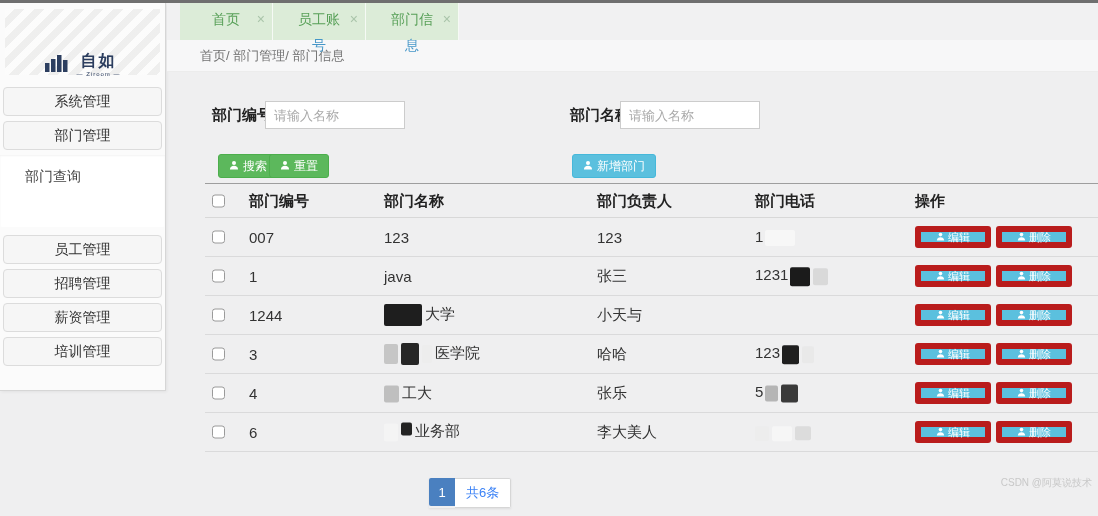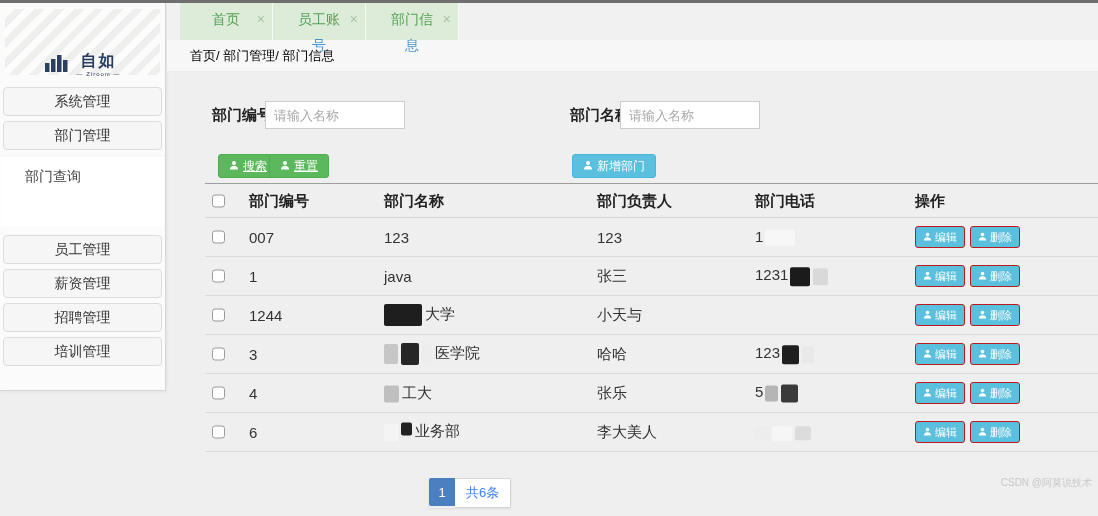--- a/index.html
+++ b/index.html
@@ -27,51 +27,51 @@
   
   .tab-strip{position:absolute;left:167px;top:3px;width:931px;height:37px;background:#f1f1f2;z-index:3;}
   .tab-bar{display:flex;padding-left:13px;height:37px;overflow:visible;}
   .tab{position:relative;width:93px;height:37px;box-sizing:border-box;background:#dcecd8;
     border-right:1px solid rgba(255,255,255,.75);text-align:center;padding-top:9px;cursor:pointer;overflow:visible;}
   .tab-line1{display:block;font-size:14px;line-height:15px;color:#58a058;}
   .tab-line2{display:block;font-size:14px;line-height:15px;color:#4596c8;margin-top:11px;}
   .tab-close{position:absolute;right:7px;top:9px;font-size:14px;line-height:14px;color:#a9c4a9;cursor:pointer;}
   .crumb-strip{position:absolute;left:167px;top:40px;width:931px;height:31px;background:#f7f7f8;
     border-bottom:1px solid #ececec;z-index:1;}
-  .crumb{padding-left:23px;line-height:31px;font-size:13px;color:#000000;}
+  .crumb{padding-left:33px;line-height:31px;font-size:13px;color:#737373;}
 
   
   .form-label{position:absolute;height:28px;line-height:28px;font-size:15px;font-weight:bold;color:#222;}
   .lbl-dept-id{left:212px;top:101px;}
   .lbl-dept-name{left:570px;top:101px;}
   .form-input{position:absolute;width:140px;height:28px;box-sizing:border-box;border:1px solid #cccccc;
     border-radius:0;background:#fff;padding:0 8px;font-size:13px;color:#333;font-family:inherit;}
   .form-input::placeholder{color:#a9a9a9;}
   .inp-dept-id{left:265px;top:101px;}
   .inp-dept-name{left:620px;top:101px;}
   .btn{position:absolute;display:inline-flex;align-items:center;gap:4px;height:24px;box-sizing:border-box;
     border-radius:3px;font-size:12px;color:#fff;padding:0 10px;cursor:pointer;border:1px solid transparent;font-family:inherit;}
-  .btn-green{background:#5cb85c;border-color:#4cae4c;text-decoration:underline;}
+  .btn-green{background:#5cb85c;border-color:#4cae4c;}
   .btn-blue{background:#5bc0de;border-color:#46b8da;}
   .btn-search{left:218px;top:154px;}
   .btn-reset{left:269px;top:154px;}
   .btn-add{left:572px;top:154px;}
 
   
   .table{position:absolute;left:205px;top:183px;width:893px;}
   .t-header{position:relative;height:33px;border-top:1px solid #9e9e9e;border-bottom:1px solid #d8d8d8;}
   .t-row{position:relative;height:38px;border-bottom:1px solid #dadadb;}
   .cb{position:absolute;left:7px;top:50%;transform:translateY(-50%);width:13px;height:13px;margin:0;
     appearance:none;-webkit-appearance:none;border:1px solid #9a9a9a;border-radius:3px;background:#fff;cursor:pointer;}
   .th{position:absolute;top:50%;transform:translateY(-50%);font-size:15px;font-weight:bold;color:#222;white-space:nowrap;}
   .td{position:absolute;top:50%;transform:translateY(-50%);font-size:15px;color:#333;white-space:nowrap;}
   .col-id{left:44px;} .col-name{left:179px;} .col-mgr{left:392px;} .col-phone{left:550px;} .col-act{left:710px;}
   .cell-actions{position:absolute;left:710px;top:50%;transform:translateY(-50%);display:flex;gap:5px;}
-  .act-btn{display:inline-flex;align-items:center;gap:3px;background:#5bc0de;border:1px solid #b91c1c;
-    border-radius:3px;color:#fff;font-size:11px;height:22px;box-sizing:border-box;padding:0 7px;cursor:pointer;font-family:inherit;}
+  .act-btn{display:inline-flex;align-items:center;gap:3px;background:#5bc0de;border:6px solid #b91c1c;
+    border-radius:3px;color:#fff;font-size:11px;height:22px;box-sizing:border-box;padding:0 15px;cursor:pointer;font-family:inherit;}
   .seg{margin-right:2px;}
   .redact{display:inline-block;vertical-align:middle;border-radius:2px;margin-right:3px;}
 
   
   .pagination{position:absolute;left:429px;top:478px;display:flex;box-shadow:0 1px 2px rgba(0,0,0,.08);}
   .page-num{width:26px;height:28px;background:#4a80c0;color:#fff;font-size:13px;display:flex;align-items:center;
     justify-content:center;border-radius:2px 0 0 2px;cursor:pointer;}
   .page-total{height:28px;line-height:28px;padding:0 11px;background:#fff;border:1px solid #d6d6d6;border-left:none;
     font-size:13px;color:#3b82f6;border-radius:0 2px 2px 0;}
   .watermark{position:absolute;right:6px;top:476px;font-size:10px;color:#c8c8c8;}
@@ -110,25 +110,25 @@
 
   <div class="side-subpanel">
     <div class="side-subitem label">部门查询</div>
   </div>
 
   <div class="side-item">
     <span class="label">员工管理</span>
   </div>
 
   <div class="side-item">
+    <span class="label">招聘管理</span>
+  </div>
+
+  <div class="side-item">
     <span class="label">薪资管理</span>
-  </div>
-
-  <div class="side-item">
-    <span class="label">招聘管理</span>
   </div>
 
   <div class="side-item">
     <span class="label">培训管理</span>
   </div>
 </div>
   </div>
 
   <div class="tab-strip">
     <div class="tab-bar">

